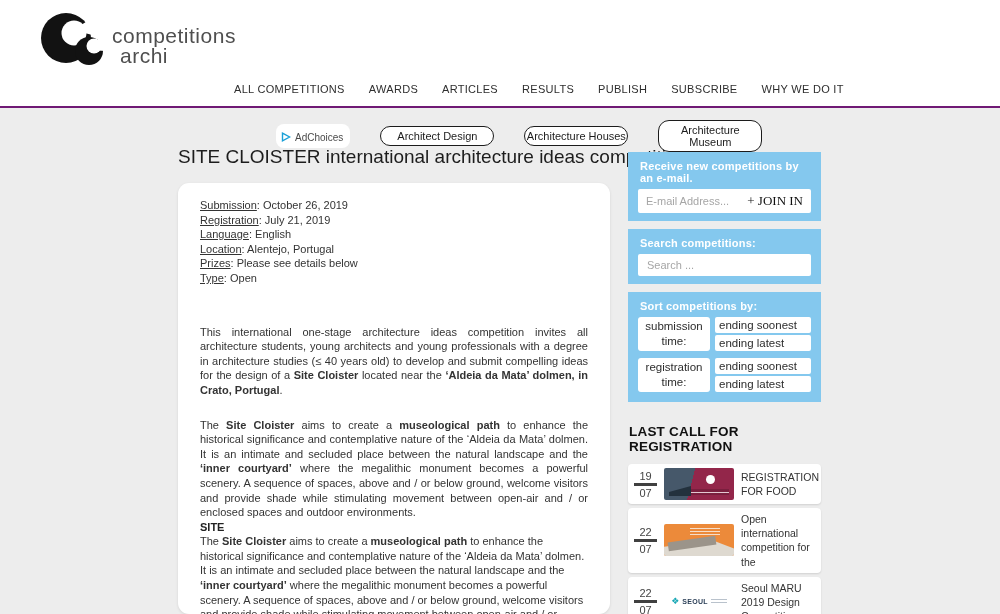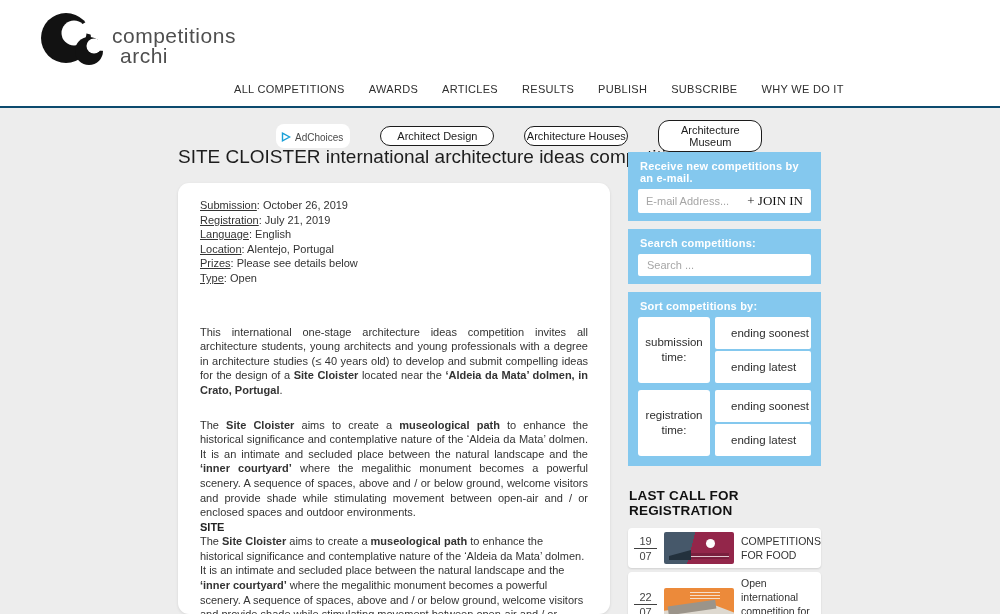--- a/index.html
+++ b/index.html
@@ -7,21 +7,21 @@
   html,body { width:1000px; height:614px; }
   body {
     position:relative; overflow:hidden;
     background:#ededed;
     font-family:"Liberation Sans", sans-serif;
     color:#2f2f2f;
   }
   
   .header {
     position:absolute; left:0; top:0; width:1000px; height:108px;
-    background:#ffffff; border-bottom:2px solid #0c4a6e;
+    background:#ffffff; border-bottom:2px solid #701a75;
   }
   .logo { position:absolute; left:40px; top:8px; display:flex; align-items:flex-start; gap:6px; cursor:pointer; }
   .logo-text { margin-top:18px; line-height:20px; color:#4f4f4f; font-size:21px; letter-spacing:0.5px; }
   .logo-text .l2 { margin-left:8px; }
   .nav { position:absolute; left:234px; top:83px; display:flex; gap:24px; }
   .nav-item { font-size:11px; color:#2e2e2e; letter-spacing:0.3px; cursor:pointer; white-space:nowrap; }
   
   .adbar { position:absolute; left:276px; top:120px; display:flex; align-items:center; gap:30px; }
   .adchoices { display:flex; align-items:center; gap:4px; background:#ffffff; border-radius:8px; padding:4px 7px 2px 5px; cursor:pointer; }
   .adchoices-text { font-size:10px; color:#4a4a4a; }
@@ -55,31 +55,31 @@
   .join-btn { border:none; background:none; font-size:13px; color:#111; cursor:pointer; white-space:nowrap; font-family:Liberation Serif, serif; }
   .search-input { width:100%; border:none; outline:none; border-radius:2px; height:22px; font-size:11px; color:#555; padding:0 9px; font-family:"Liberation Sans",sans-serif; }
   .sort-group { display:grid; grid-template-columns:72px 1fr; column-gap:5px; margin-bottom:7px; }
   .sort-group:last-child { margin-bottom:2px; }
   .sort-label {
     background:#fff; border-radius:3px; display:flex; flex-direction:column;
     align-items:center; justify-content:center; font-size:11.5px; color:#2d2d2d; line-height:15px;
   }
   .sort-buttons { display:flex; flex-direction:column; gap:2px; }
   .sort-btn {
-    background:#fff; border:none; border-radius:2px; height:32px; font-size:11.5px; color:#2d2d2d;
-    text-align:left; padding:0 0 0 16px; cursor:pointer; font-family:"Liberation Sans",sans-serif;
+    background:#fff; border:none; border-radius:2px; height:16px; font-size:11.5px; color:#2d2d2d;
+    text-align:left; padding:0 0 0 4px; cursor:pointer; font-family:"Liberation Sans",sans-serif;
   }
   .lastcall-title { font-size:13.5px; font-weight:bold; color:#111; margin:22px 0 10px 1px; letter-spacing:0.2px; }
   
   .card {
     background:#fff; border-radius:4px; box-shadow:0 1px 2px rgba(0,0,0,0.12);
     display:flex; align-items:center; gap:7px; padding:4px 6px; min-height:40px; margin-bottom:4px; cursor:pointer;
   }
   .card-date { width:23px; text-align:center; font-size:11px; color:#444; flex-shrink:0; }
-  .card-date .day { border-bottom:1px solid #404040; padding-bottom:1px; }
+  .card-date .day { border-bottom:3px solid #404040; padding-bottom:1px; }
   .card-date .month { padding-top:1px; }
   .thumb { position:relative; width:70px; height:32px; border-radius:2px; overflow:hidden; flex-shrink:0; }
   .card-title { font-size:10.5px; color:#333; line-height:1.35; }
   
   .thumb-food { background:linear-gradient(105deg,#46586a 0%,#46586a 40%,#93264a 40%,#93264a 100%); }
   .thumb-food .white-dot { position:absolute; right:19px; top:7px; width:9px; height:9px; border-radius:50%; background:#fdfdfd; }
   .thumb-food .mini-lines { position:absolute; right:5px; bottom:5px; width:38px; height:6px;
     background:linear-gradient(#7a1f3e 0 45%, rgba(255,255,255,.75) 45% 60%, #7a1f3e 60% 100%); }
   .thumb-food .table-sil { position:absolute; left:5px; bottom:4px; width:22px; height:10px; background:#23313d; clip-path:polygon(0 60%,100% 0,100% 100%,0 100%); }
   .thumb-orange { background:#ec8a3a; }
@@ -202,21 +202,21 @@
   <div class="card">
     <div class="card-date">
       <div class="day">19</div>
       <div class="month">07</div>
     </div>
     <div class="thumb thumb-food">
       <div class="table-sil"></div>
       <div class="white-dot"></div>
       <div class="mini-lines"></div>
     </div>
-    <div class="card-title">COMPETITIONS FOR FOOD</div>
+    <div class="card-title">REGISTRATION FOR FOOD</div>
   </div>
 
   <div class="card">
     <div class="card-date">
       <div class="day">22</div>
       <div class="month">07</div>
     </div>
     <div class="thumb thumb-orange">
       <div class="txt-lines"></div>
       <div class="concrete"></div>

